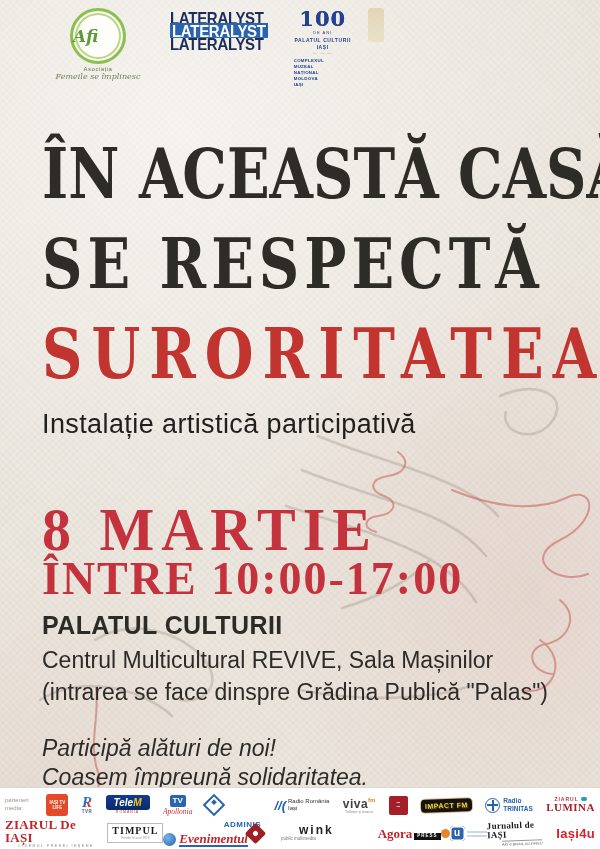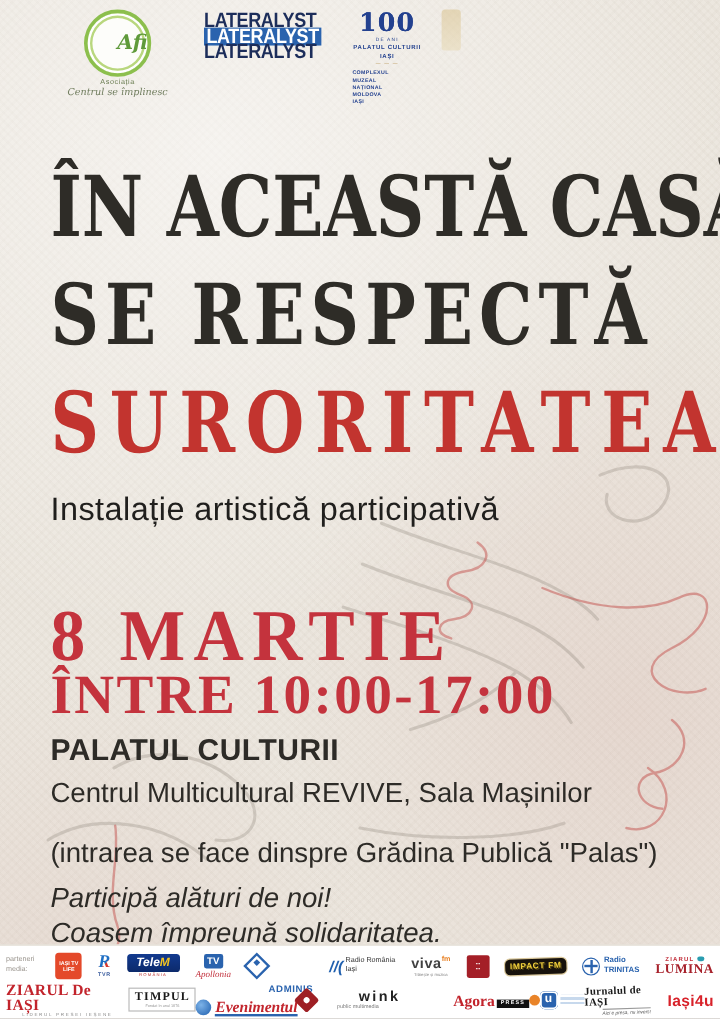--- a/index.html
+++ b/index.html
@@ -13,21 +13,21 @@
       repeating-linear-gradient(45deg, rgba(200,191,177,.10) 0 2px, rgba(255,255,255,0) 2px 5px),
       repeating-linear-gradient(-45deg, rgba(200,191,177,.09) 0 2px, rgba(255,255,255,0) 2px 5px),
       #ece7df;
   }
   .bg-art{position:absolute;inset:0;z-index:0;}
   
   .logo-row{position:absolute;top:8px;left:52px;display:flex;align-items:flex-start;gap:26px;z-index:2;}
   .afi{width:92px;text-align:center;}
   .afi-circle{width:50px;height:50px;margin:0 auto;border-radius:50%;
     border:3px solid #8cbf4d;box-shadow:inset 0 0 0 2px #fff, inset 0 0 0 4px #b9d77e;
-    display:flex;align-items:center;justify-content:flex-end;background:#fdfdfa;}
+    display:flex;align-items:center;justify-content:flex-start;background:#fdfdfa;}
   .afi-mono{font-family:"DejaVu Serif",serif;font-style:italic;font-weight:bold;font-size:17px;color:#5f9a3a;}
   .afi-l1{font-size:6px;color:#6b7d52;margin-top:2px;letter-spacing:.5px;}
   .afi-l2{font-family:"DejaVu Serif",serif;font-style:italic;font-size:8px;color:#707d5e;}
   .lateralyst{height:46px;overflow:hidden;padding-top:2px;}
   .lat-line{font-weight:800;font-size:15px;line-height:.88;letter-spacing:-.3px;color:#1c2d5a;
     font-family:"Liberation Sans",sans-serif;transform:scaleY(1.15);transform-origin:top left;}
   .lat-line.mid{background:#2a63ae;color:#fff;padding:0 2px;}
   .centenary{width:86px;display:flex;gap:4px;color:#23418f;position:relative;}
   .cent-left{text-align:center;width:58px;}
   .cent-num{font-family:"DejaVu Serif",serif;font-weight:bold;font-size:21px;line-height:1;color:#23418f;
@@ -45,21 +45,21 @@
   .t1{top:100px;letter-spacing:0px;}
   .t2{top:190px;letter-spacing:5px;}
   .t3{top:280px;letter-spacing:9px;color:#c2342f;}
   .subtitle{top:382px;font-size:27px;letter-spacing:.4px;color:#201f1d;}
   .date{top:436px;font-family:"Liberation Serif",serif;font-weight:bold;font-size:58px;
     letter-spacing:7px;color:#c4333d;transform:scaleY(1.05);transform-origin:left top;}
   .time{top:506px;font-family:"Liberation Serif",serif;font-weight:bold;font-size:46px;
     letter-spacing:2px;color:#c4333d;text-align:right;}
   .venue{top:586px;font-size:25px;font-weight:bold;letter-spacing:.4px;}
   .vdetail{top:624px;font-size:23px;}
-  .vnote{top:674px;font-size:23px;}
+  .vnote{top:656px;font-size:23px;}
   .cta1{top:712px;font-size:23px;font-style:italic;}
   .cta2{top:741px;font-size:23px;font-style:italic;}
   
   .footer{position:absolute;left:0;right:0;bottom:0;height:62px;background:#fff;z-index:3;
     border-top:1px solid #ddd6cb;padding:3px 5px 2px 5px;box-sizing:border-box;
     display:flex;flex-direction:column;justify-content:space-between;}
   .frow{display:flex;align-items:center;justify-content:space-between;height:28px;}
   .pm-label{font-size:6px;color:#9a958e;white-space:pre-line;line-height:1.3;width:28px;}
   .plogo{display:flex;flex-direction:column;align-items:center;justify-content:center;line-height:1;}
   .sq{border-radius:3px;display:flex;align-items:center;justify-content:center;text-align:center;}
@@ -152,21 +152,21 @@
       <path d="M540,640 c30,20 12,58 -18,50"></path>
     </g>
   </svg>
 
   <header class="logo-row">
     <div class="afi">
       <div class="afi-circle">
         <span class="afi-mono">Afi</span>
       </div>
       <div class="afi-l1">Asociația</div>
-      <div class="afi-l2">Centrul se împlinesc</div>
+      <div class="afi-l2">Femeile se împlinesc</div>
     </div>
 
     <div class="lateralyst">
       <div class="lat-line">LATERALYST</div>
       <div class="lat-line mid">LATERALYST</div>
       <div class="lat-line">LATERALYST</div>
     </div>
 
     <div class="centenary">
       <div class="cent-left">

